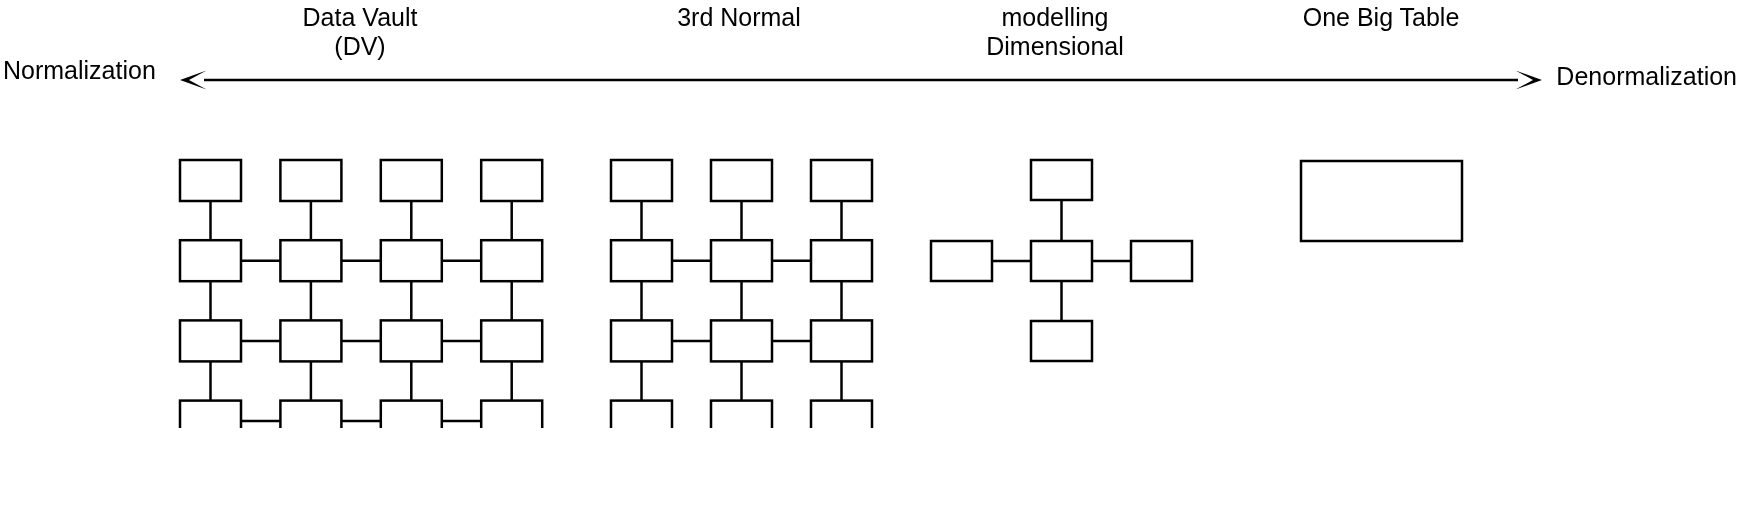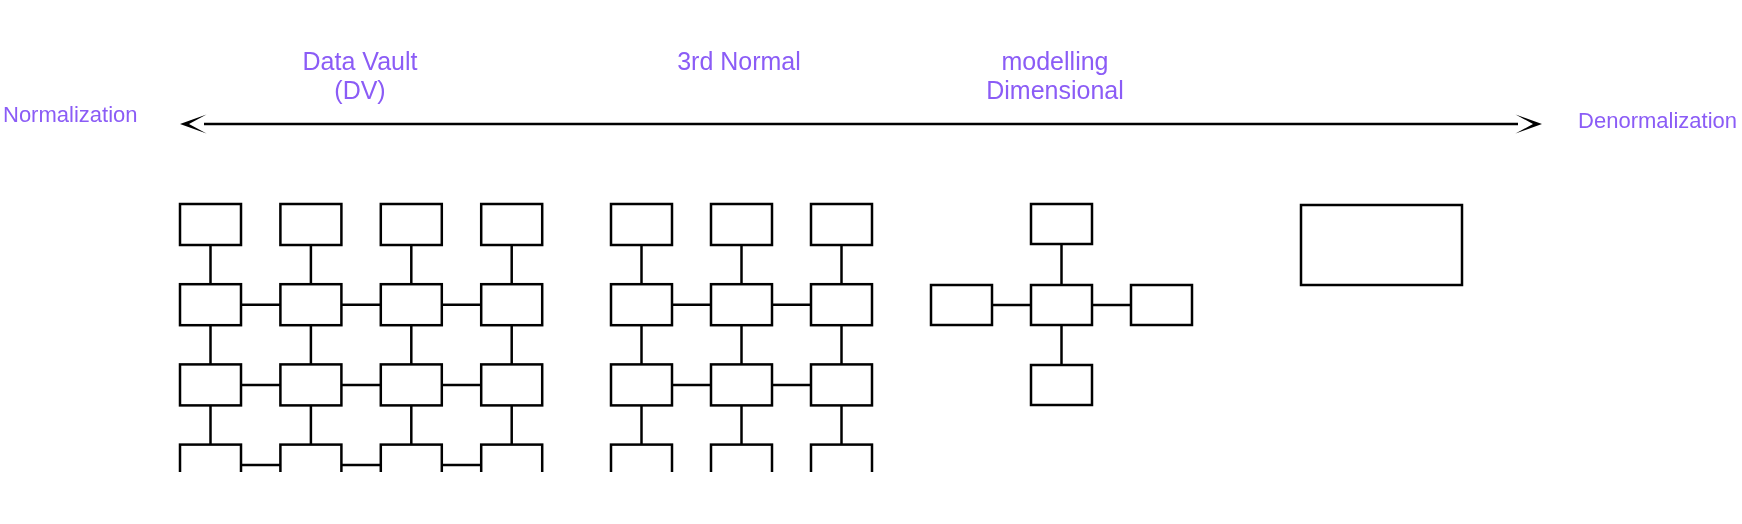--- a/index.html
+++ b/index.html
@@ -6,41 +6,40 @@
     margin: 0;
     padding: 0;
     background: #ffffff;
   }
   #canvas {
     position: relative;
     width: 1742px;
     height: 428px;
     background: #ffffff;
     font-family: "Liberation Sans", sans-serif;
-    color: #8b5cf6;
+    color: #000000;
     overflow: hidden;
-    margin-top: 44px;
   }
   #shapes {
     position: absolute;
     left: 0;
     top: 0;
   }
   .approach-label {
     position: absolute;
     top: 3px;
     transform: translateX(-50%);
     text-align: center;
     font-size: 25px;
     line-height: 29px;
     white-space: nowrap;
   }
   .axis-label {
     position: absolute;
-    font-size: 22px;
+    font-size: 25px;
     line-height: 29px;
     white-space: nowrap;
     text-align: center;
   }
   #axis-left-label  { left: 3px;  top: 56px; }
   #axis-right-label { right: 5px; top: 62px; }
 </style>
 </head>
 <body>
 
@@ -150,19 +149,20 @@
   <div class="approach-label" style="left:739px">
     <div>3rd Normal</div>
   </div>
 
   <div class="approach-label" style="left:1055px">
     <div>modelling</div>
     <div>Dimensional</div>
   </div>
 
   <div class="approach-label" style="left:1381px">
+    <div>One Big Table</div>
   </div>
 
   <div class="axis-label" id="axis-left-label">Normalization</div>
 
   <div class="axis-label" id="axis-right-label">Denormalization</div>
 
 </div>
 
 </body></html>

